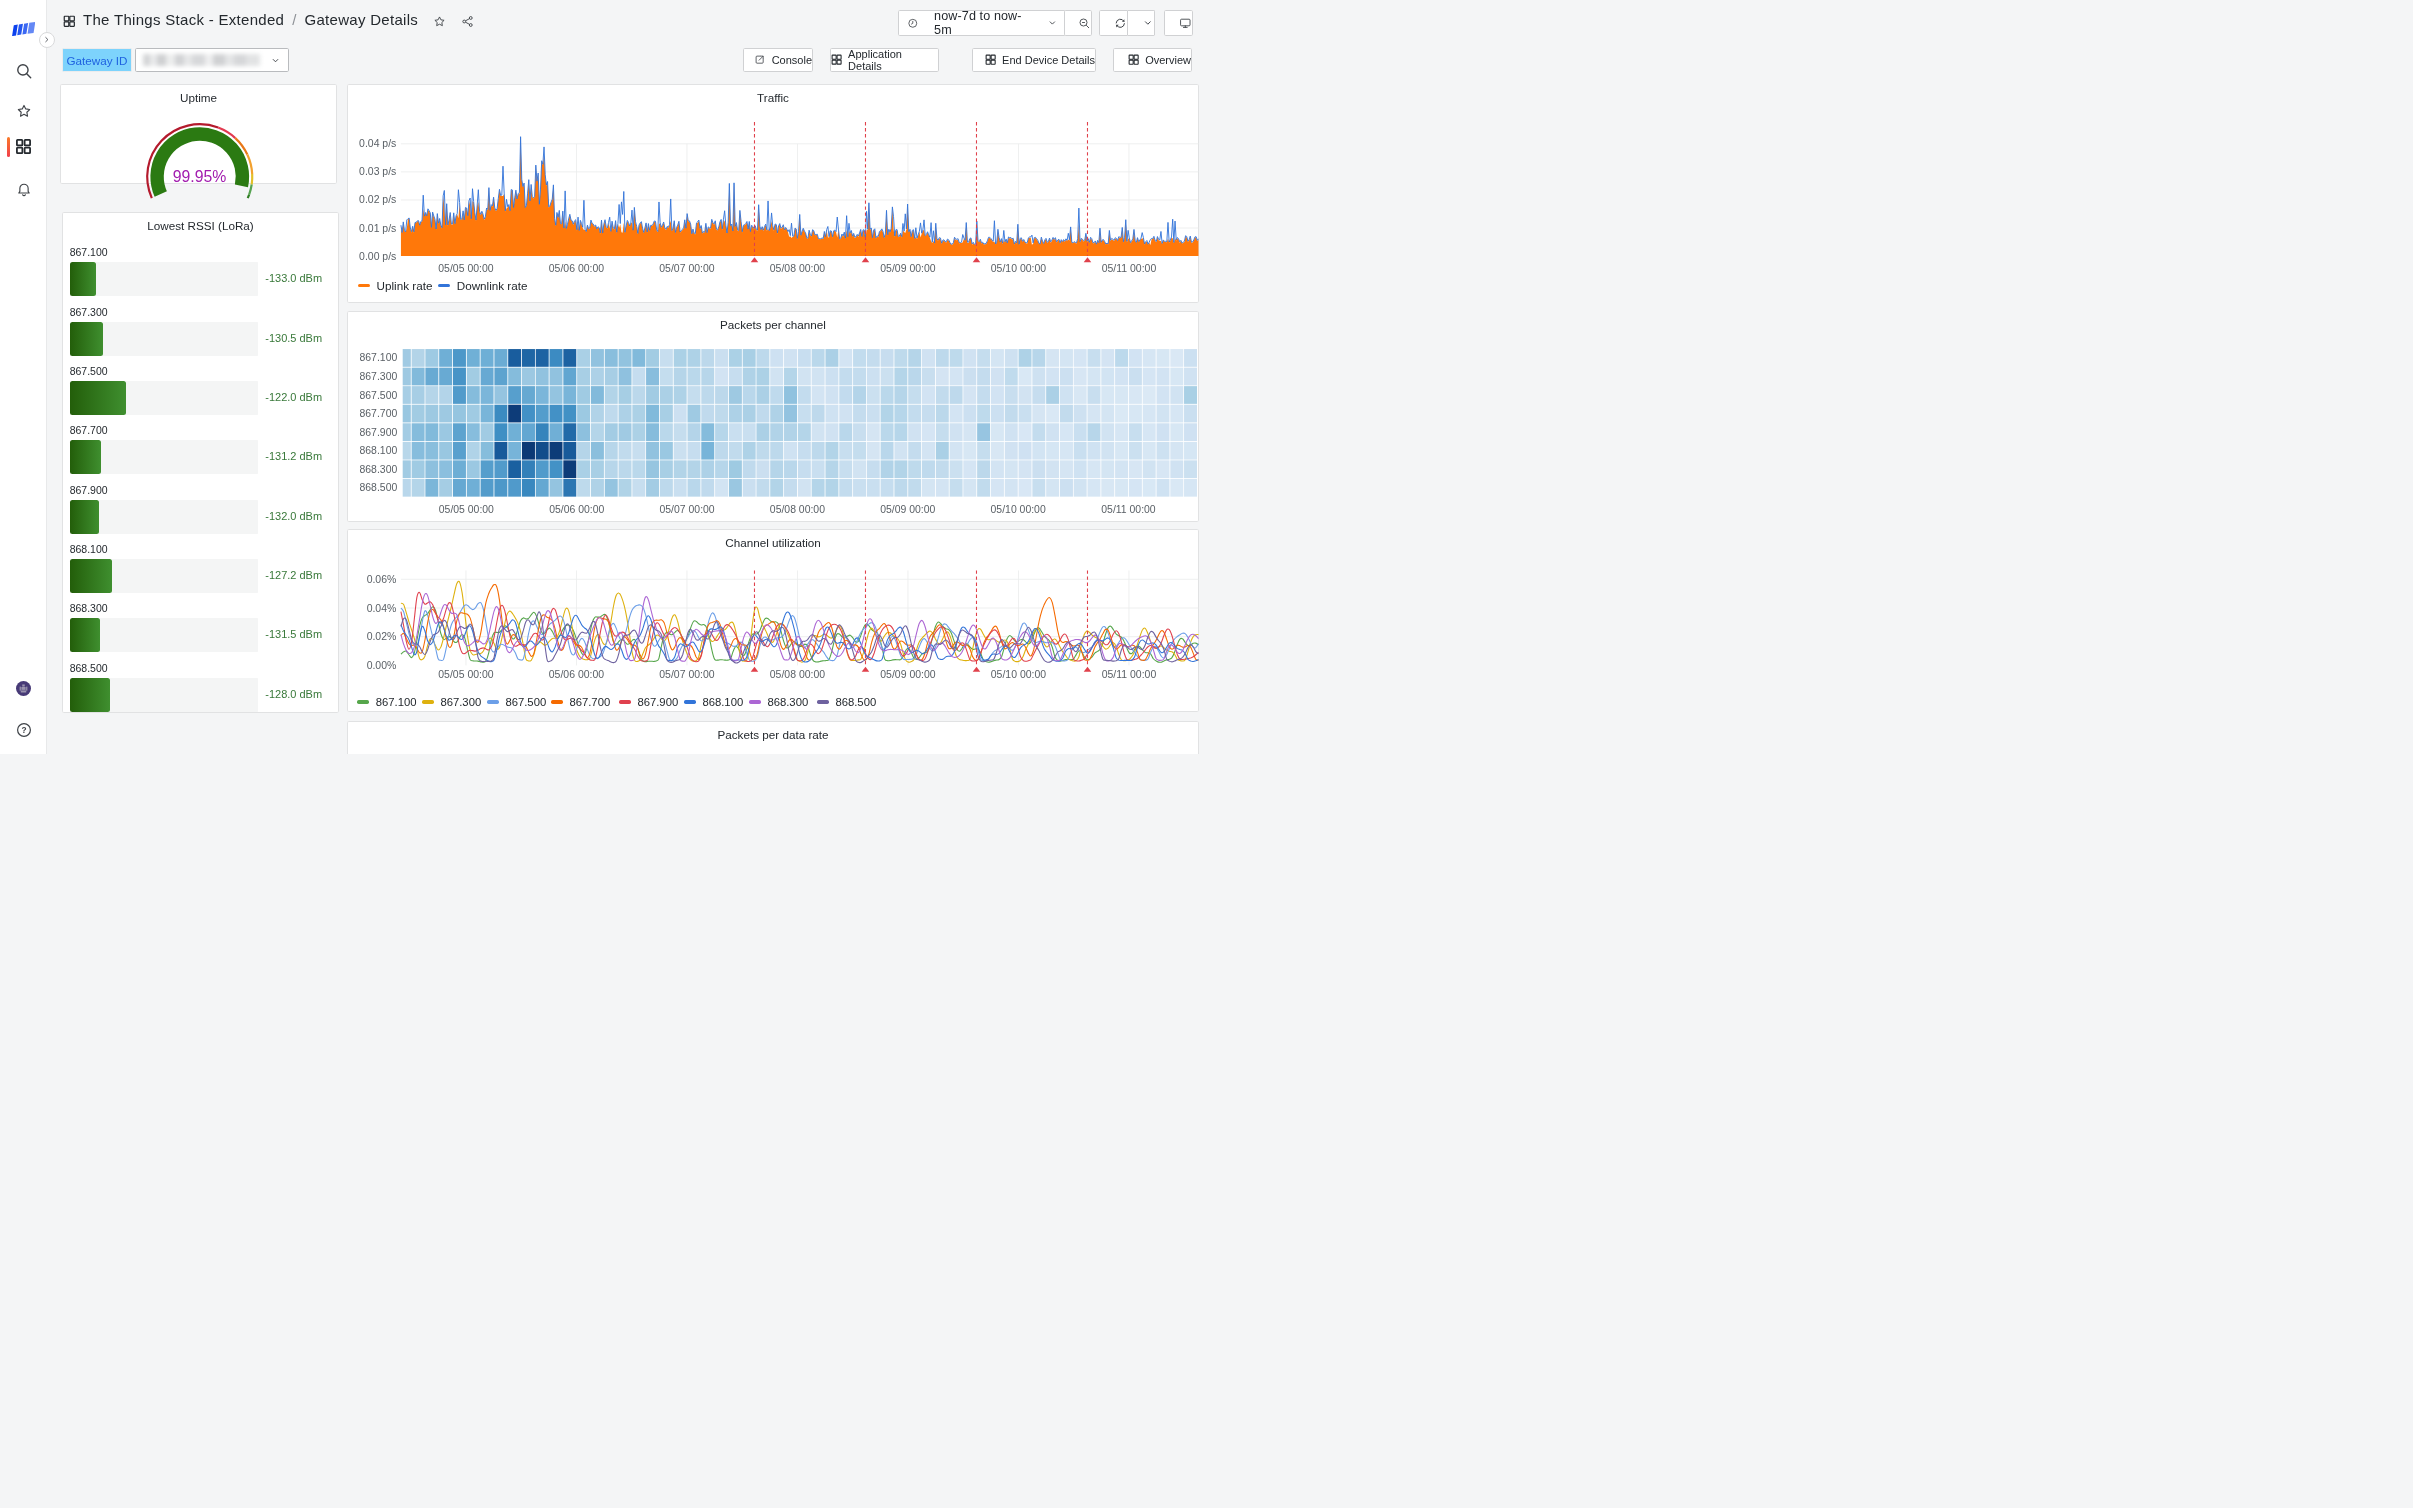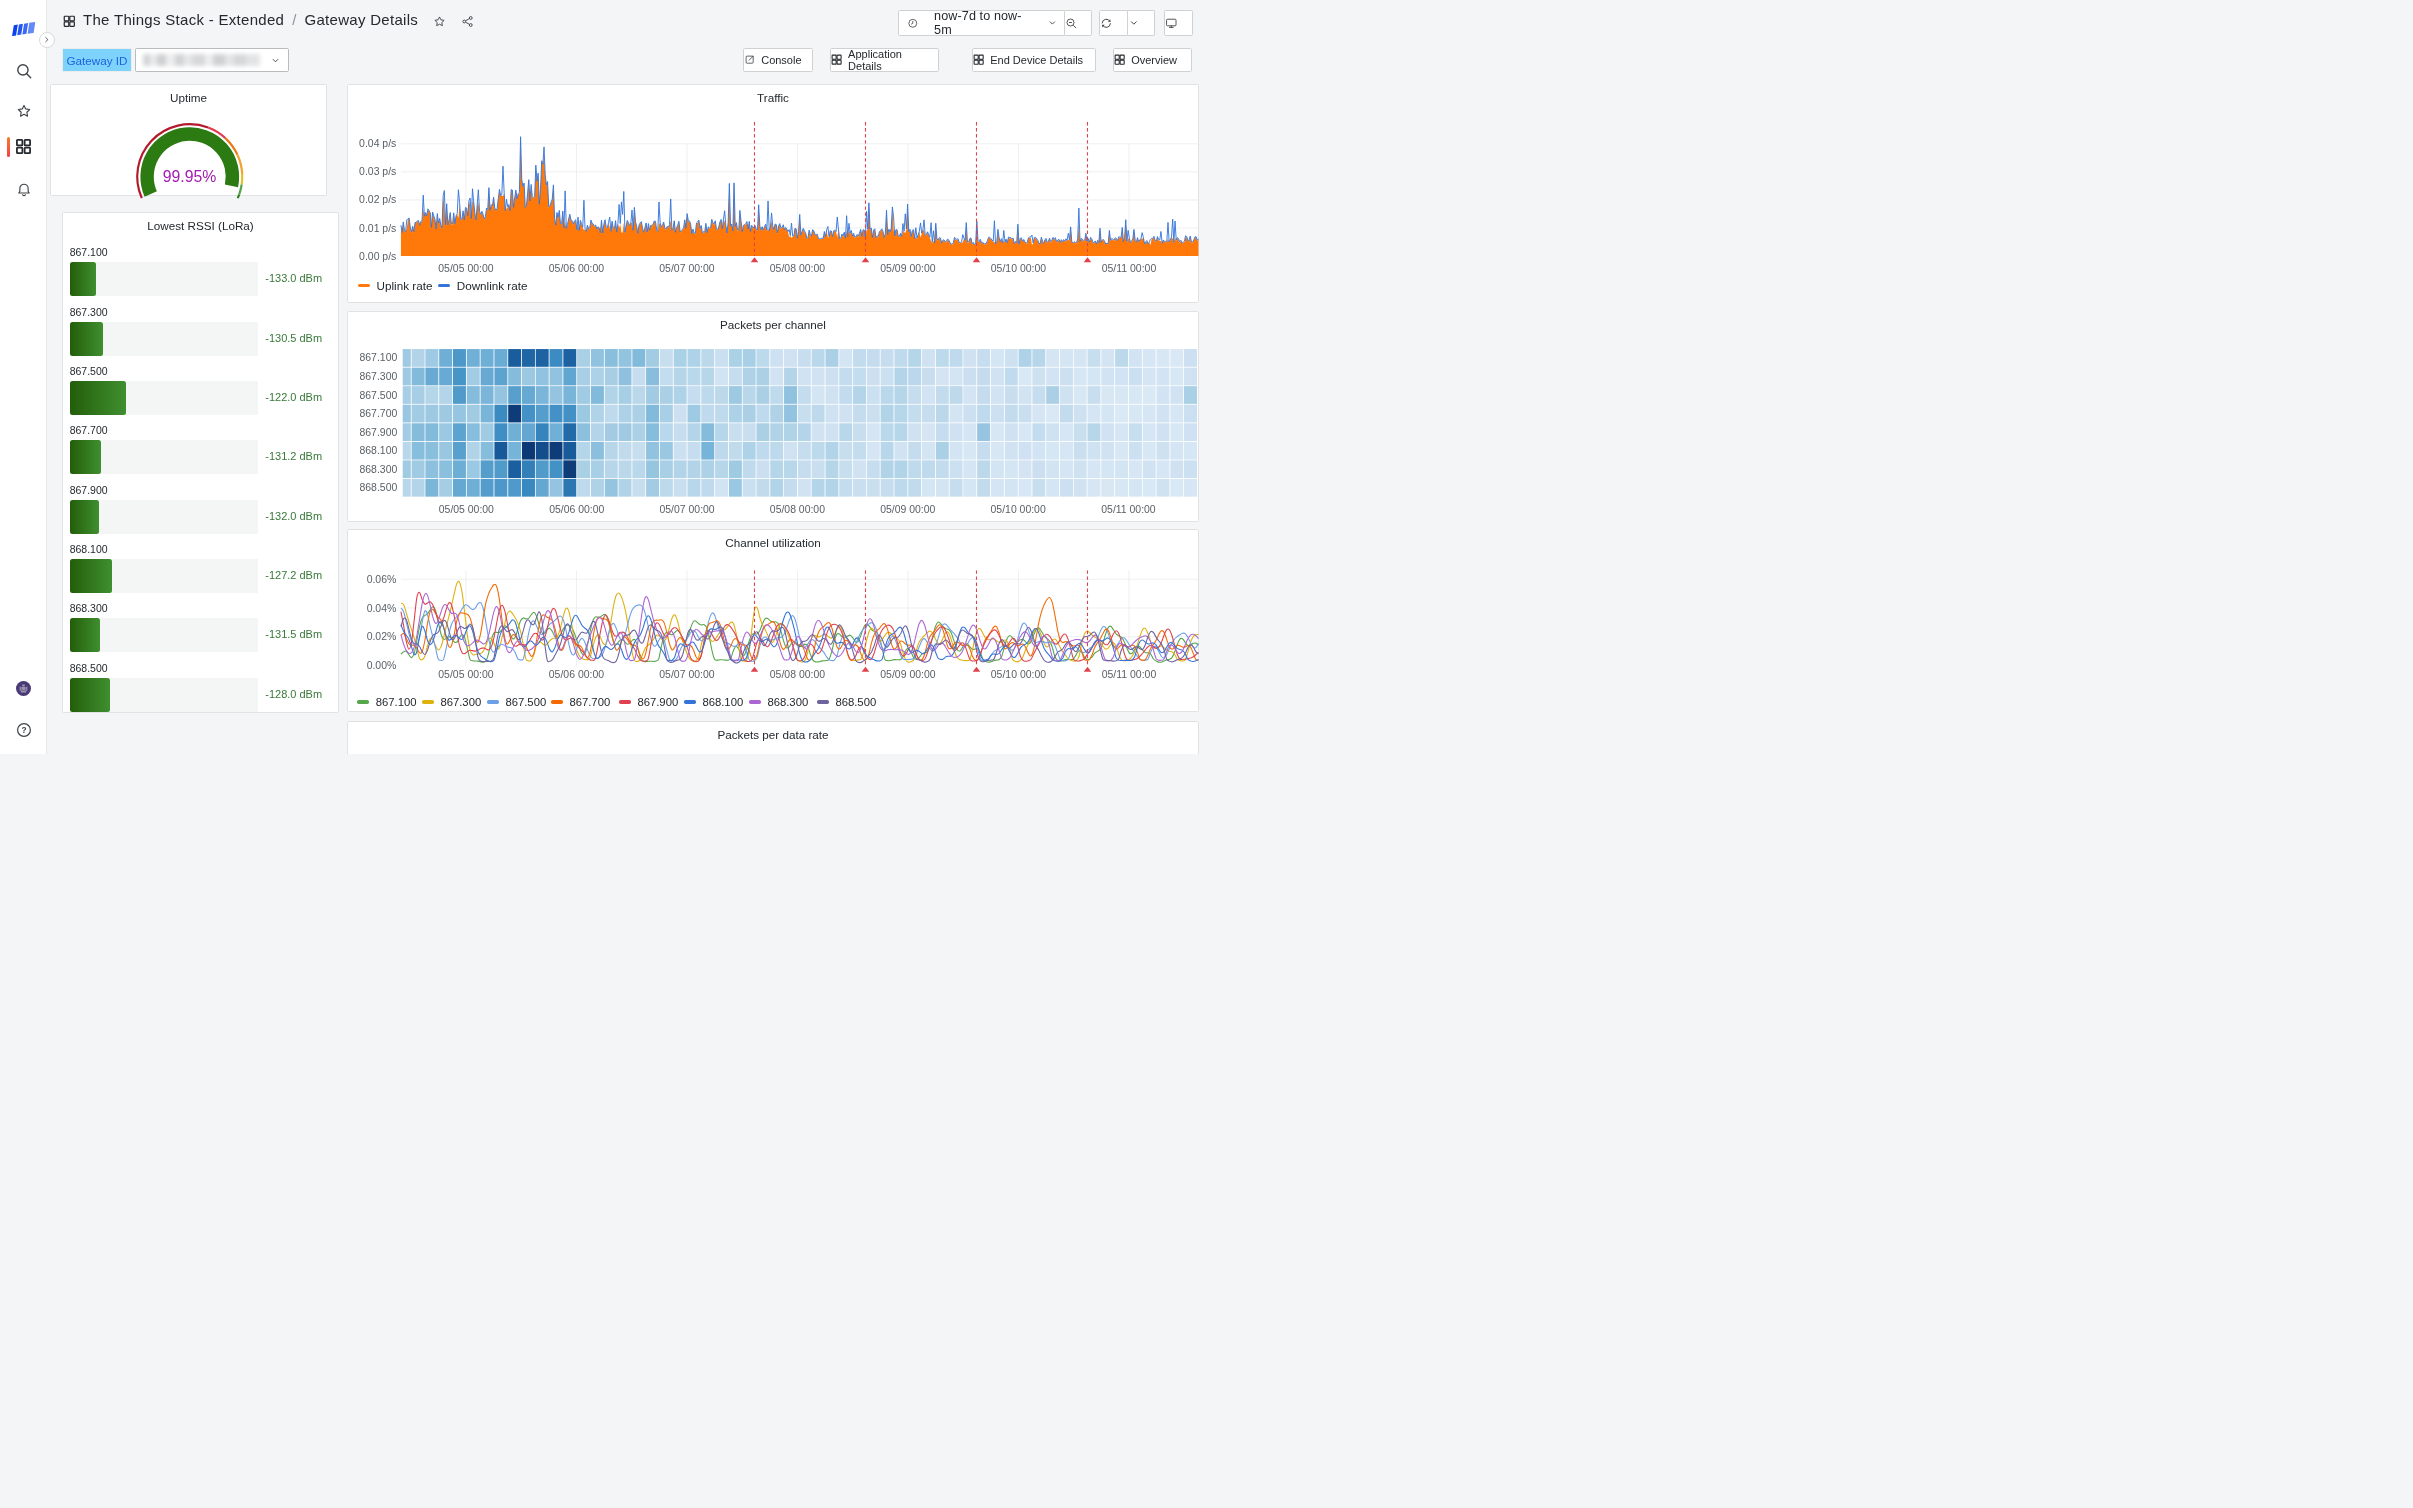--- a/index.html
+++ b/index.html
@@ -3,21 +3,21 @@
 *{margin:0;padding:0;box-sizing:border-box}
 html,body{width:1207px;height:754px;overflow:hidden}
 body{font-family:"Liberation Sans",sans-serif;background:#f4f5f6;color:#24292e;position:relative;transform:translateZ(0);-webkit-font-smoothing:antialiased}
 .abs{position:absolute}
 aside{position:absolute;left:0;top:0;width:47px;height:754px;background:#fff;border-right:0.8px solid #e8e9ea}
 .sicon{position:absolute;left:0;width:47px;display:flex;justify-content:center}
 .chevcirc{position:absolute;left:39px;top:32px;width:16px;height:16px;border-radius:50%;background:#fff;border:0.8px solid #d8d9da;display:flex;align-items:center;justify-content:center;z-index:5}
 .orangebar{position:absolute;left:6.7px;top:137px;width:3.4px;height:20px;border-radius:1.7px;background:linear-gradient(180deg,#fa7a28,#f23f4c)}
 .title{position:absolute;left:83px;top:11px;font-size:15px;font-weight:500;color:#24292e;letter-spacing:0.3px}
 .title .sep{color:#8e9297;font-weight:400;padding:0 3.4px}
-.btn{position:absolute;height:26px;background:#fff;border:0.8px solid #d0d1d3;border-radius:1.7px;display:flex;align-items:center;justify-content:flex-start;font-size:11px;color:#24292e;gap:5.9px}
+.btn{position:absolute;height:26px;background:#fff;border:0.8px solid #d0d1d3;border-radius:1.7px;display:flex;align-items:center;justify-content:flex-end;font-size:11px;color:#24292e;gap:5.9px}
 .vlabel{position:absolute;left:62px;top:48px;width:70px;height:24px;background:#7dd3fc;border-radius:1.7px;display:flex;align-items:center;justify-content:center;font-size:11.7px;font-weight:500;color:#1f62e0;border:0.8px solid #ececed}
 .vpick{position:absolute;left:135px;top:48px;width:154px;height:24px;background:#fff;border:0.8px solid #b9bbbe;border-radius:1.7px;display:flex;align-items:center;padding:0 6.7px}
 .vblur{height:11.7px;flex:1;margin-right:10px;border-radius:0.8px;filter:blur(2px);background:
 linear-gradient(90deg,#d4d5d7 0 6%,#e9eaeb 6% 12%,#cfd0d2 12% 20%,#eceded 20% 27%,#d2d3d5 27% 35%,#e6e7e8 35% 42%,#d7d8da 42% 53%,#eeeeef 53% 60%,#d0d1d3 60% 70%,#e4e5e6 70% 78%,#d6d7d9 78% 88%,#e2e3e4 88% 100%)}
 .panel{position:absolute;background:#fff;border:0.8px solid #e1e2e3;border-radius:1.7px}
 .ptitle{position:absolute;top:5.9px;left:0;right:0;text-align:center;font-size:11.7px;font-weight:500;color:#24292e}
 .legend{position:absolute;display:flex;align-items:center;font-size:11.7px;color:#24292e}
 .lsw{display:inline-block;width:11.7px;height:3.8px;border-radius:1.7px;margin-right:6.7px;vertical-align:middle}
 .litem{position:absolute;display:flex;align-items:center;white-space:nowrap}
 .rrow{position:absolute;left:6.7px;right:6.7px;height:52px}
@@ -185,21 +185,21 @@
       </g>
     </svg>End Device Details</div>
 <div class="btn" style="left:1113px;top:48px;width:79px;height:24px"><svg viewBox="0 0 24 24" width="11.3" height="11.3">
       <g fill="none" stroke="#24292e" stroke-width="2.3">
         <rect x="2.4" y="2.4" width="8.6" height="8.6" rx="0.9"></rect>
         <rect x="13.0" y="2.4" width="8.6" height="8.6" rx="0.9"></rect>
         <rect x="2.4" y="13.0" width="8.6" height="8.6" rx="0.9"></rect>
         <rect x="13.0" y="13.0" width="8.6" height="8.6" rx="0.9"></rect>
       </g>
     </svg>Overview</div>
-<div class="panel" style="left:50px;top:84px;width:277px;height:112px">
+<div class="panel" style="left:60px;top:84px;width:277px;height:100px">
     <div class="ptitle">Uptime</div>
     <svg class="abs" style="left:0;top:0" width="277" height="120" viewBox="0 0 331 143">
       <path d="M108.48,134.92A62.75,62.75 0 0 1 187.80,50.63" fill="none" stroke="#b41a2d" stroke-width="2.6"></path>
       <path d="M187.80,50.63A62.75,62.75 0 0 1 208.30,63.24" fill="none" stroke="#e23a50" stroke-width="2.6"></path>
       <path d="M208.30,63.24A62.75,62.75 0 0 1 222.66,82.86" fill="none" stroke="#e87818" stroke-width="2.6"></path>
       <path d="M222.66,82.86A62.75,62.75 0 0 1 228.47,106.22" fill="none" stroke="#f2a12e" stroke-width="2.6"></path>
       <path d="M228.47,106.22A62.75,62.75 0 0 1 227.86,118.67" fill="none" stroke="#e2c028" stroke-width="2.6"></path>
       <path d="M227.86,118.67A62.75,62.75 0 0 1 224.80,130.75" fill="none" stroke="#55a350" stroke-width="2.6"></path>
       <path d="M224.80,130.75A62.75,62.75 0 0 1 223.12,134.92" fill="none" stroke="#2f7d22" stroke-width="2.6"></path>
       <path d="M119.21,130.14A51,51 0 1 1 215.63,120.27" fill="none" stroke="#2b7a12" stroke-width="16"></path>

